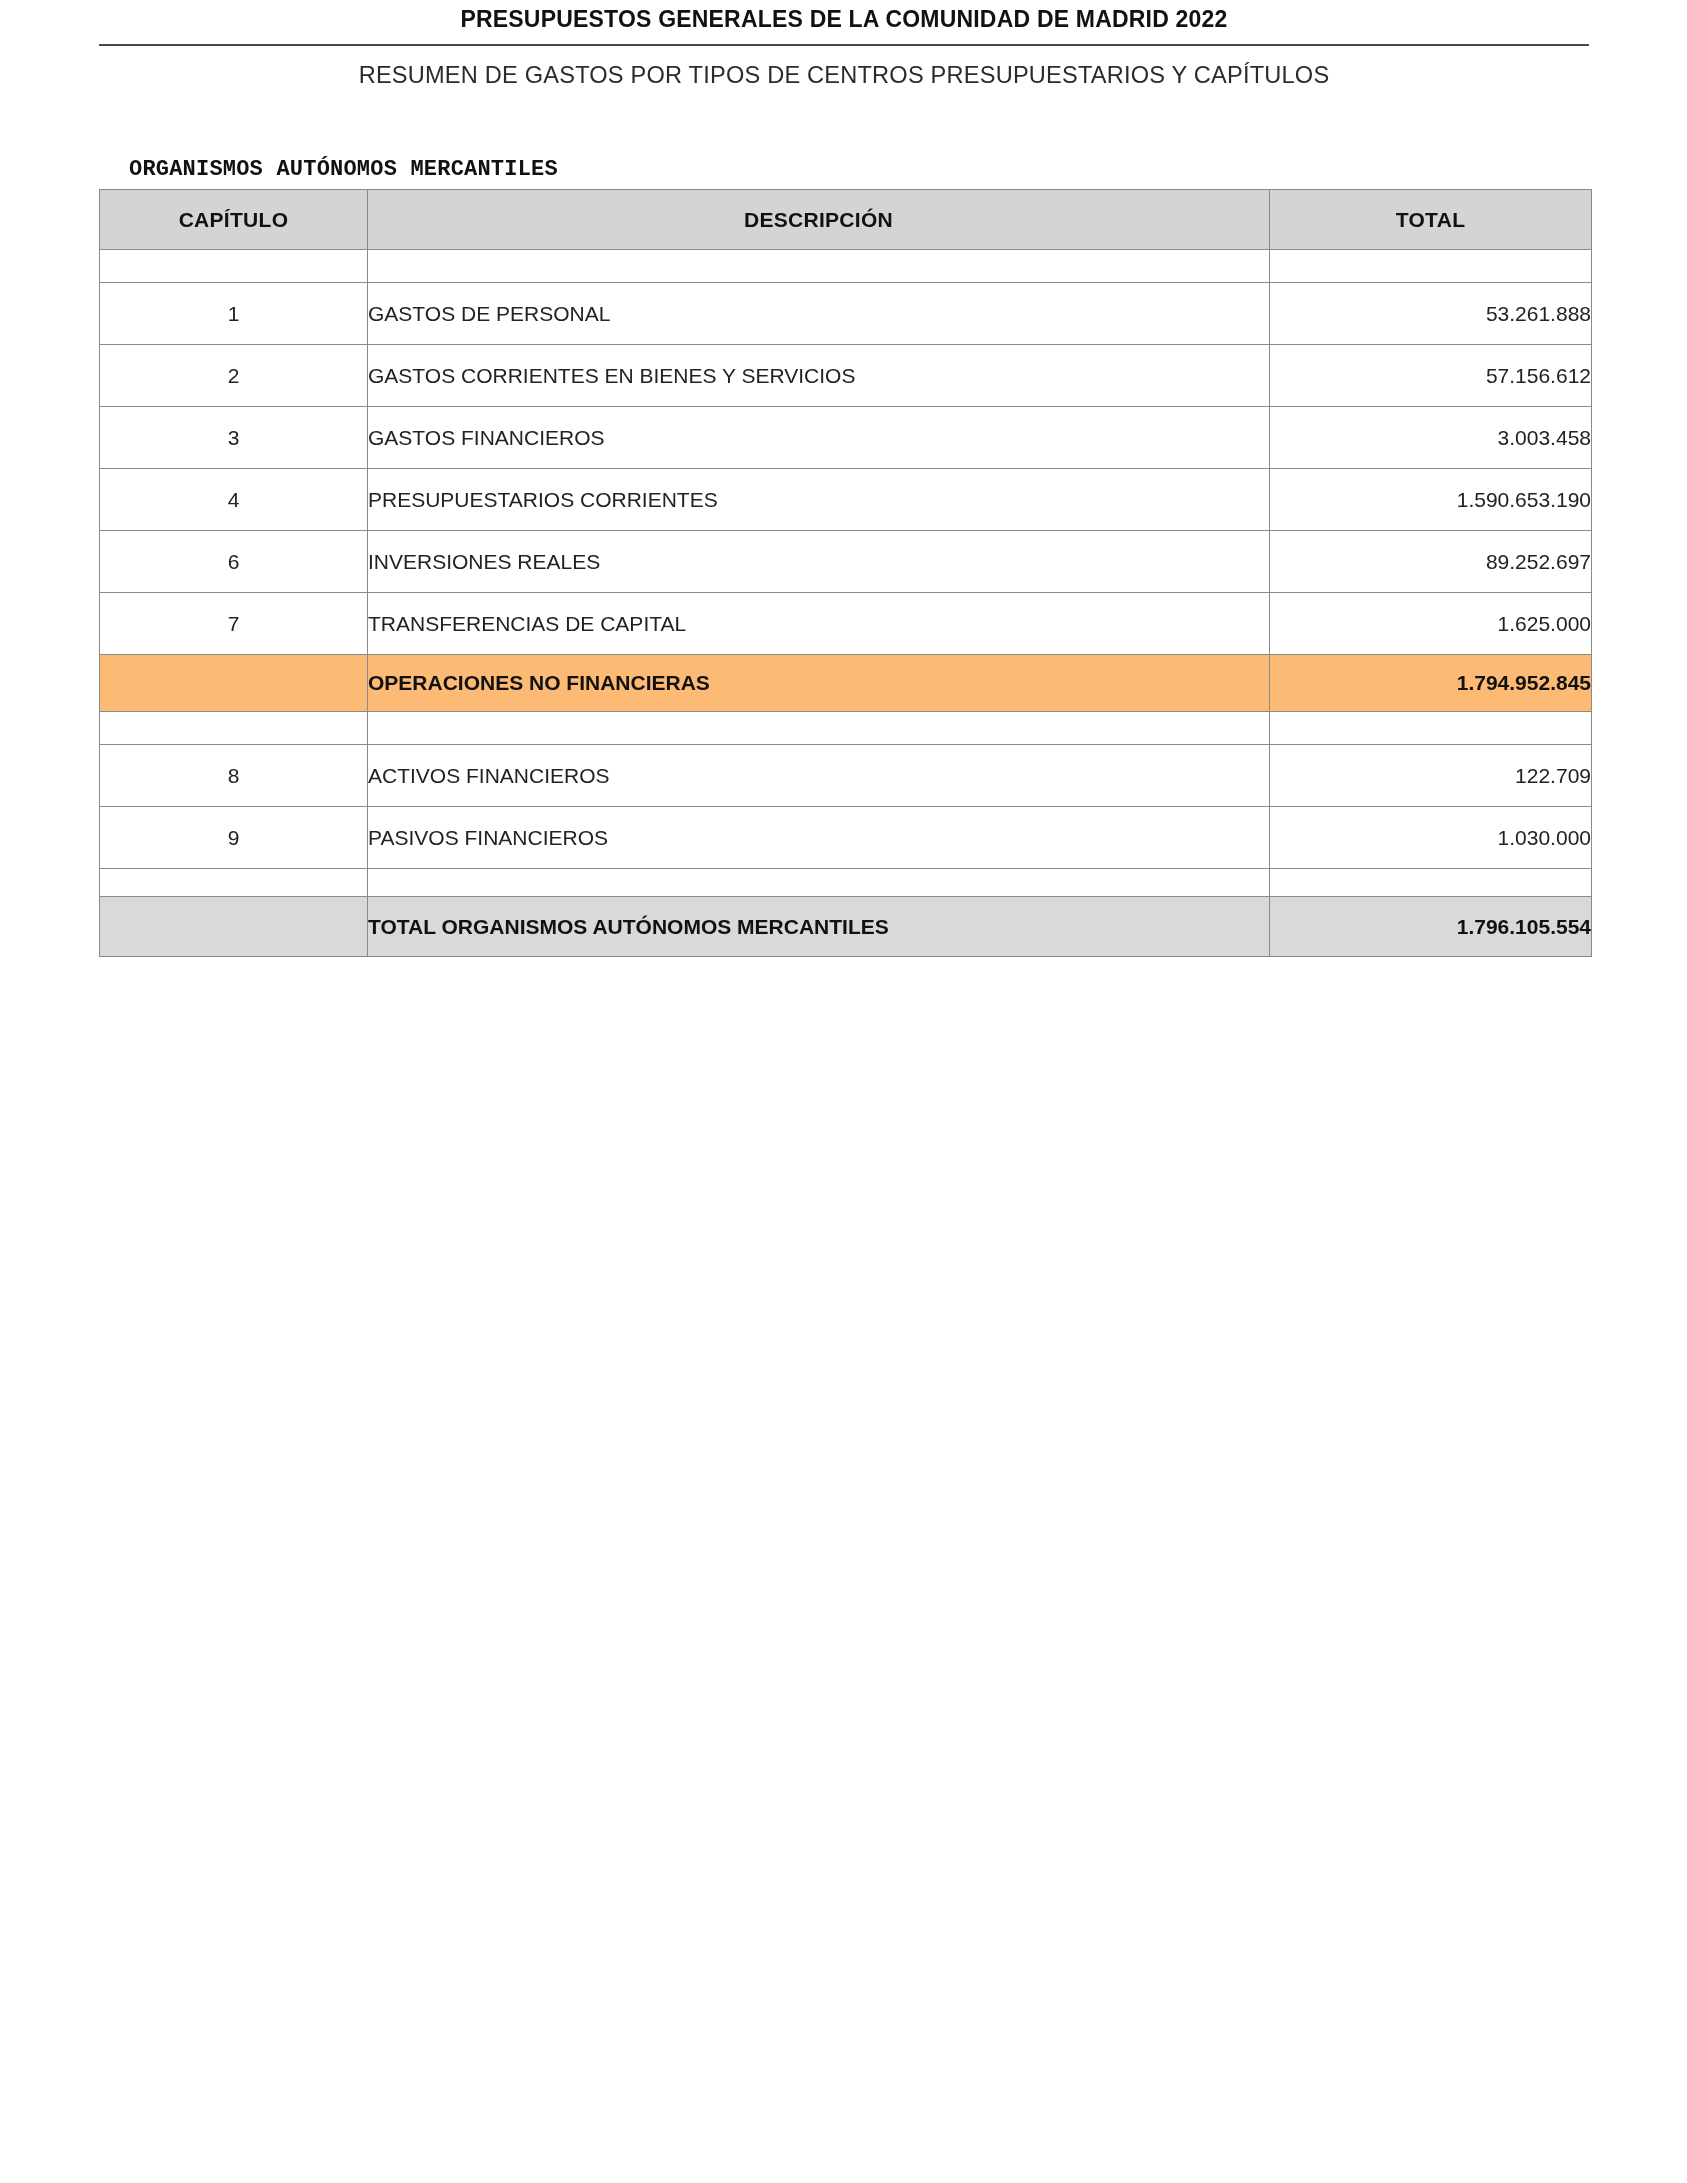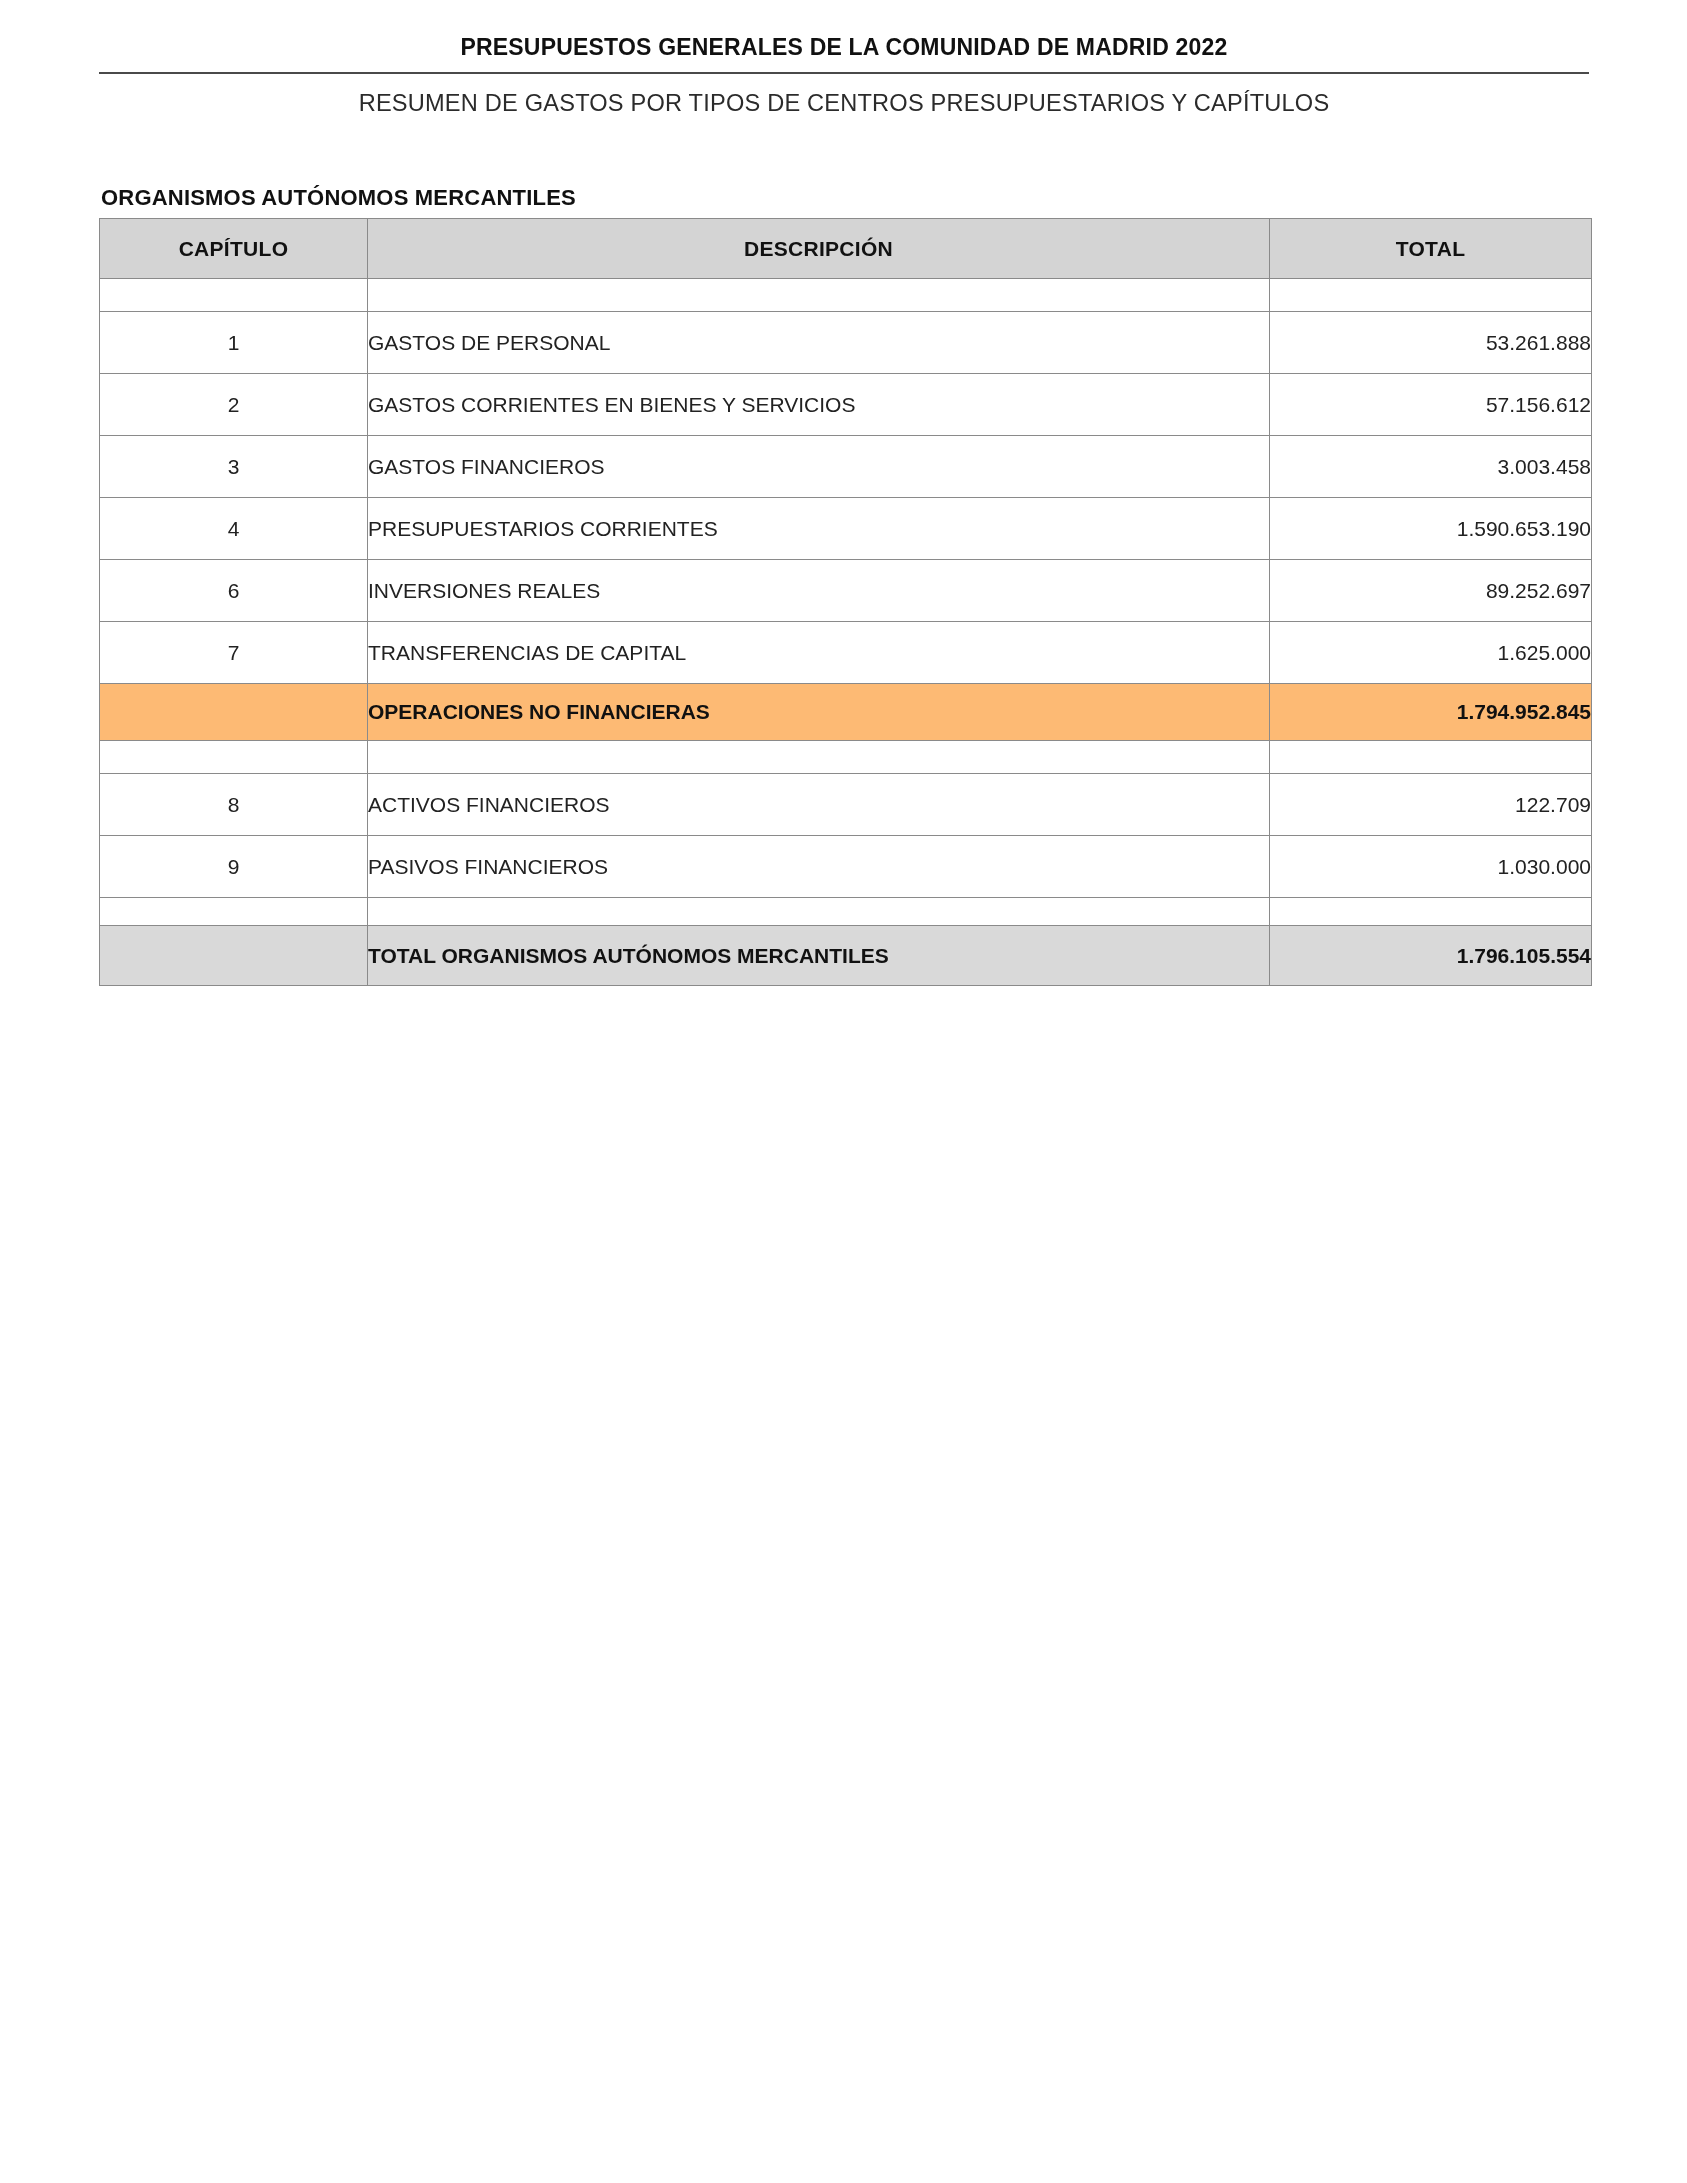--- a/index.html
+++ b/index.html
@@ -17,21 +17,21 @@
   .page {
     position: relative;
     width: 1688px;
     height: 2183px;
     box-sizing: border-box;
     padding: 0 99px;
   }
 
   
   .doc-header {
-    padding-top: 34px;
+    padding-top: 6px;
     text-align: center;
   }
   .doc-title {
     font-size: 23px;
     font-weight: bold;
     letter-spacing: 0.2px;
     color: #111;
     padding-bottom: 10.6px;
   }
   .header-rule {
@@ -42,25 +42,26 @@
     font-size: 23.6px;
     font-weight: normal;
     color: #2b2b2b;
     padding-top: 16.7px;
     letter-spacing: 0.2px;
   }
 
   
   .section-title {
     margin-top: 68px;
-    margin-left: 2px;
+    margin-left: 30px;
     font-size: 22px;
     font-weight: bold;
     color: #111;
     letter-spacing: 0.2px;
+    font-family: Liberation Mono, monospace;
   }
 
   .meta-row {
     margin-top: 38px;
     margin-left: 13px;
     display: flex;
     align-items: flex-end;
     justify-content: space-between;
   }
   .meta-entity {

